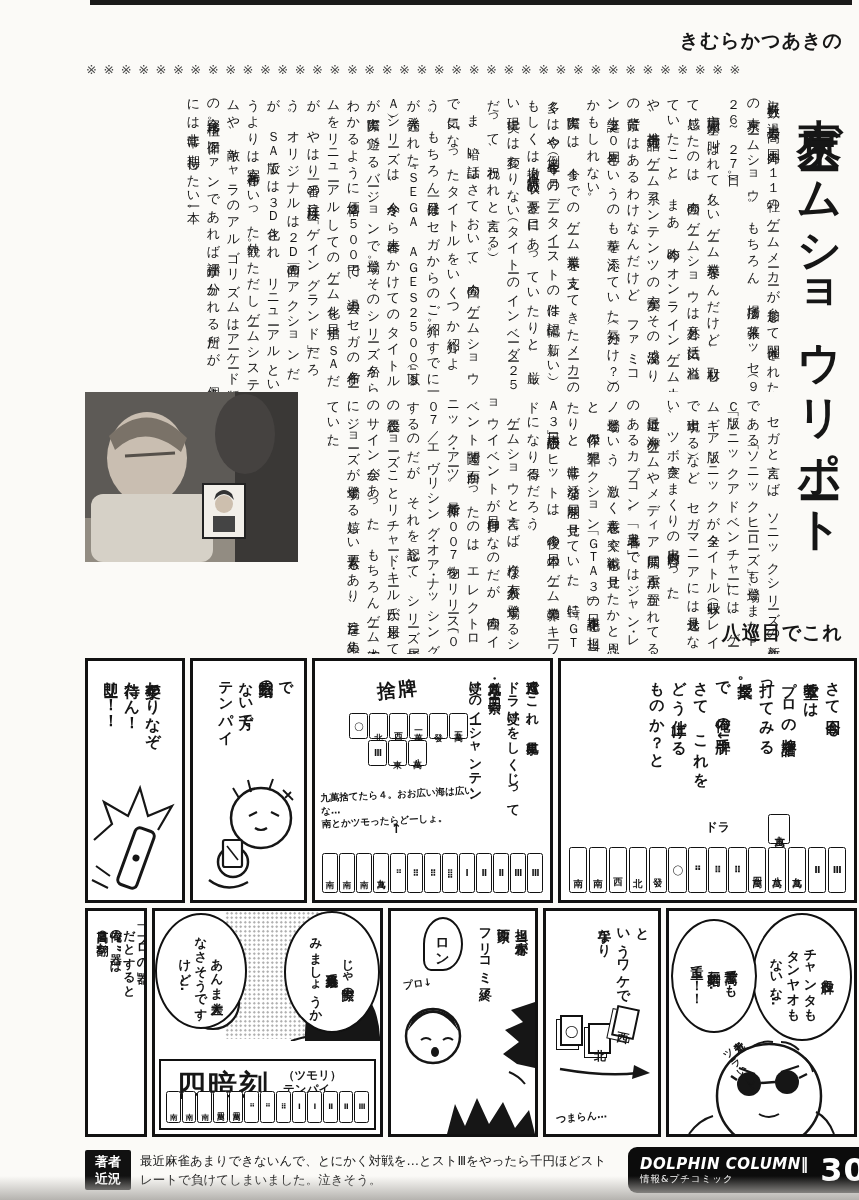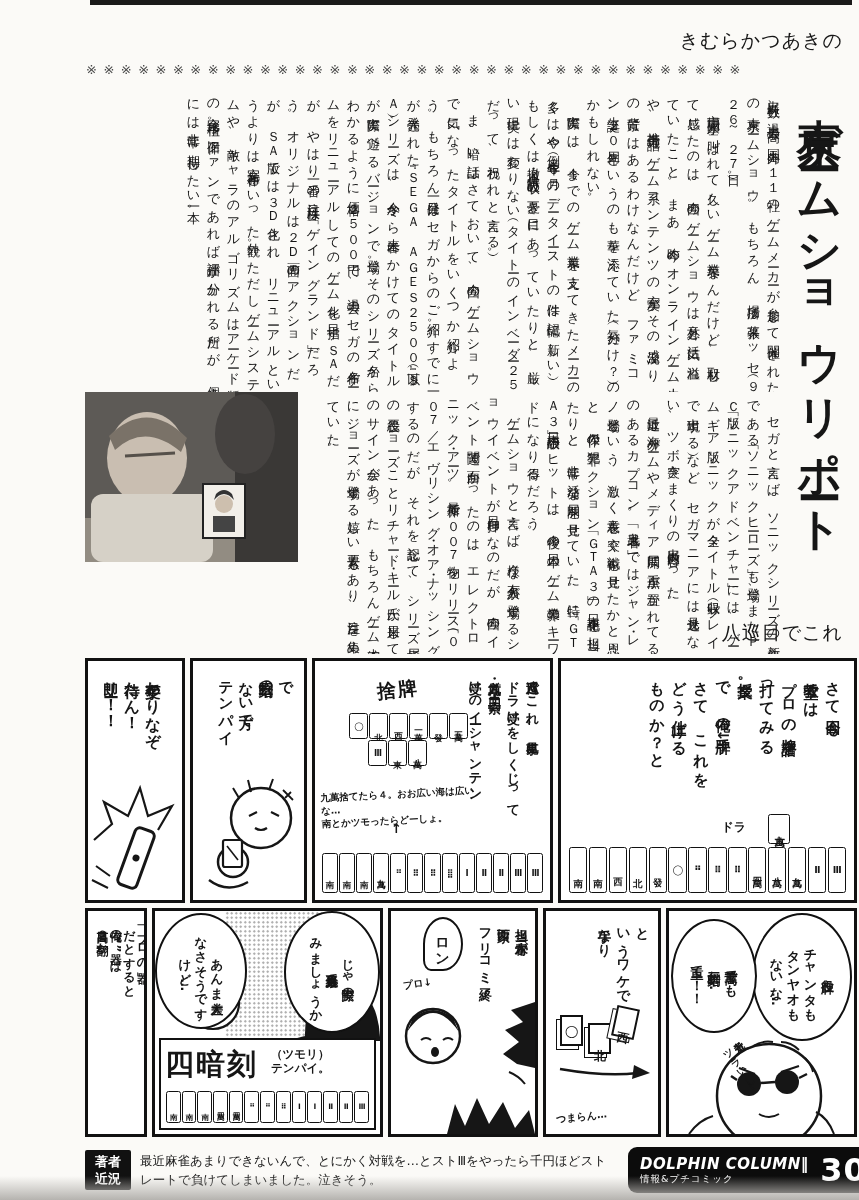--- a/index.html
+++ b/index.html
@@ -6,21 +6,21 @@
   body { background:#e9e7e3; font-family:"DejaVu Sans","Liberation Sans",sans-serif; color:#161616; }
   .page { position:relative; width:859px; height:1200px; margin:0 auto; background:#fbfaf7; overflow:hidden; }
   .v { writing-mode:vertical-rl; white-space:pre-line; }
 
   #topline { position:absolute; left:90px; top:0; width:762px; height:5px; background:#1a1a1a; }
   #bshade { position:absolute; left:0; top:1176px; width:859px; height:24px;
             background:linear-gradient(to bottom, rgba(181,179,175,0), #b5b3af); }
 
   .hdr { position:absolute; right:16px; display:flex; align-items:baseline; gap:3px; }
   #hdr1 { top:28px; } #hdr2 { top:620px; }
-  .hdr-author { font-size:19px; font-weight:400; letter-spacing:1px; }
+  .hdr-author { font-size:19px; font-weight:700; letter-spacing:1px; }
   .hdr-title { font-size:27px; font-weight:900; }
   #hdr2 .hdr-title { border-top:3px dotted #444; border-bottom:3px dotted #444; padding:1px 0; }
 
   #dings { position:absolute; left:86px; top:62px; width:766px; font-size:13px; letter-spacing:6.5px;
            color:#4a4a4a; overflow:hidden; white-space:nowrap; }
 
   #headline { position:absolute; top:84px; right:10px; height:584px; writing-mode:vertical-rl;
               font-size:44px; font-weight:900; letter-spacing:4px; line-height:1.3; }
 
   #body-top { position:absolute; left:85px; top:90px; width:698px; height:302px; writing-mode:vertical-rl;
@@ -41,21 +41,21 @@
   #p-ron     { left:388px; top:908px; width:150px; height:229px; }
   #p-final   { left:152px; top:908px; width:231px; height:229px; }
   #p-verdict { left:85px;  top:908px; width:62px;  height:229px; }
 
   .tile { display:flex; align-items:center; justify-content:center; border:1.7px solid #111; border-radius:2.5px;
           background:#fff; font-weight:700; writing-mode:vertical-rl; text-orientation:upright;
           line-height:1.05; letter-spacing:1px; }
 
   .intro-text { position:absolute; right:10px; top:10px; height:190px; font-size:15px; font-weight:800;
                 line-height:22px; letter-spacing:1.5px; }
-  .dora-label { position:absolute; right:108px; bottom:64px; font-size:12px; font-weight:700; }
+  .dora-label { position:absolute; right:124px; bottom:64px; font-size:12px; font-weight:700; }
   .dora-tile  { position:absolute; right:64px; bottom:56px; width:22px; height:30px; font-size:10px; }
   .hand-row   { position:absolute; left:8px; right:8px; bottom:7px; height:46px; display:flex; gap:1.5px; }
   .hand-row .tile { flex:1; font-size:9.5px; }
 
   .discard-text { position:absolute; right:8px; top:10px; height:228px; font-size:13px; font-weight:800;
                   line-height:19px; letter-spacing:0.5px; }
   .sute-label { position:absolute; left:62px; top:16px; font-size:19px; font-weight:700; transform:rotate(-6deg); letter-spacing:2px; }
   .sute-grid  { position:absolute; left:34px; top:52px; }
   .sute-row   { display:flex; gap:1px; }
   .sute-row .tile { width:19px; height:26px; font-size:8.5px; }
@@ -87,22 +87,22 @@
 
   .ron-text { position:absolute; right:5px; top:8px; height:160px; font-size:13px; font-weight:800; line-height:18px; }
   #b-ron { left:32px; top:6px; width:40px; height:54px; font-size:14px; font-weight:900; border-radius:50% 50% 50% 20%; }
   .ron-tag { position:absolute; left:12px; top:66px; font-size:10px; font-weight:700; transform:rotate(-8deg); }
 
   .tone { position:absolute; left:70px; top:0; width:122px; height:128px;
           background-image:radial-gradient(#a9a9a9 1px, transparent 1.3px); background-size:4.5px 4.5px; z-index:1; }
   #b-fin1 { right:0; top:0; width:96px; height:122px; font-size:12.5px; font-weight:800; line-height:16px; }
   #b-fin2 { left:0; top:2px; width:92px; height:116px; font-size:12.5px; font-weight:800; line-height:16px; }
   .fin-guys { position:absolute; left:0; top:30px; z-index:2; }
-  .fin-sub { position:absolute; left:4px; right:4px; bottom:4px; height:92px; border:2.5px solid #111; background:#fff;
-             padding:3px 4px; z-index:5; }
+  .fin-sub { position:absolute; left:4px; right:4px; bottom:4px; height:71px; border:2.5px solid #111; background:#fff;
+             padding:3px 16px; z-index:5; }
   .fin-name { font-size:29px; font-weight:900; letter-spacing:2px; display:inline-block; margin-top:2px; }
   .fin-note { display:inline-block; font-size:11.5px; font-weight:800; white-space:pre-line; vertical-align:top;
               margin-left:8px; margin-top:4px; line-height:14px; }
   .fin-hand { position:absolute; left:5px; right:5px; bottom:5px; height:32px; display:flex; gap:1px; }
   .fin-hand .tile { flex:1; font-size:7.5px; }
 
   .vd-text { position:absolute; left:7px; top:10px; height:212px; font-size:12px; font-weight:900;
              line-height:13.5px; letter-spacing:0.5px; }
 
   #author-box { position:absolute; left:85px; top:1150px; width:46px; height:40px; background:#111; color:#fff;

